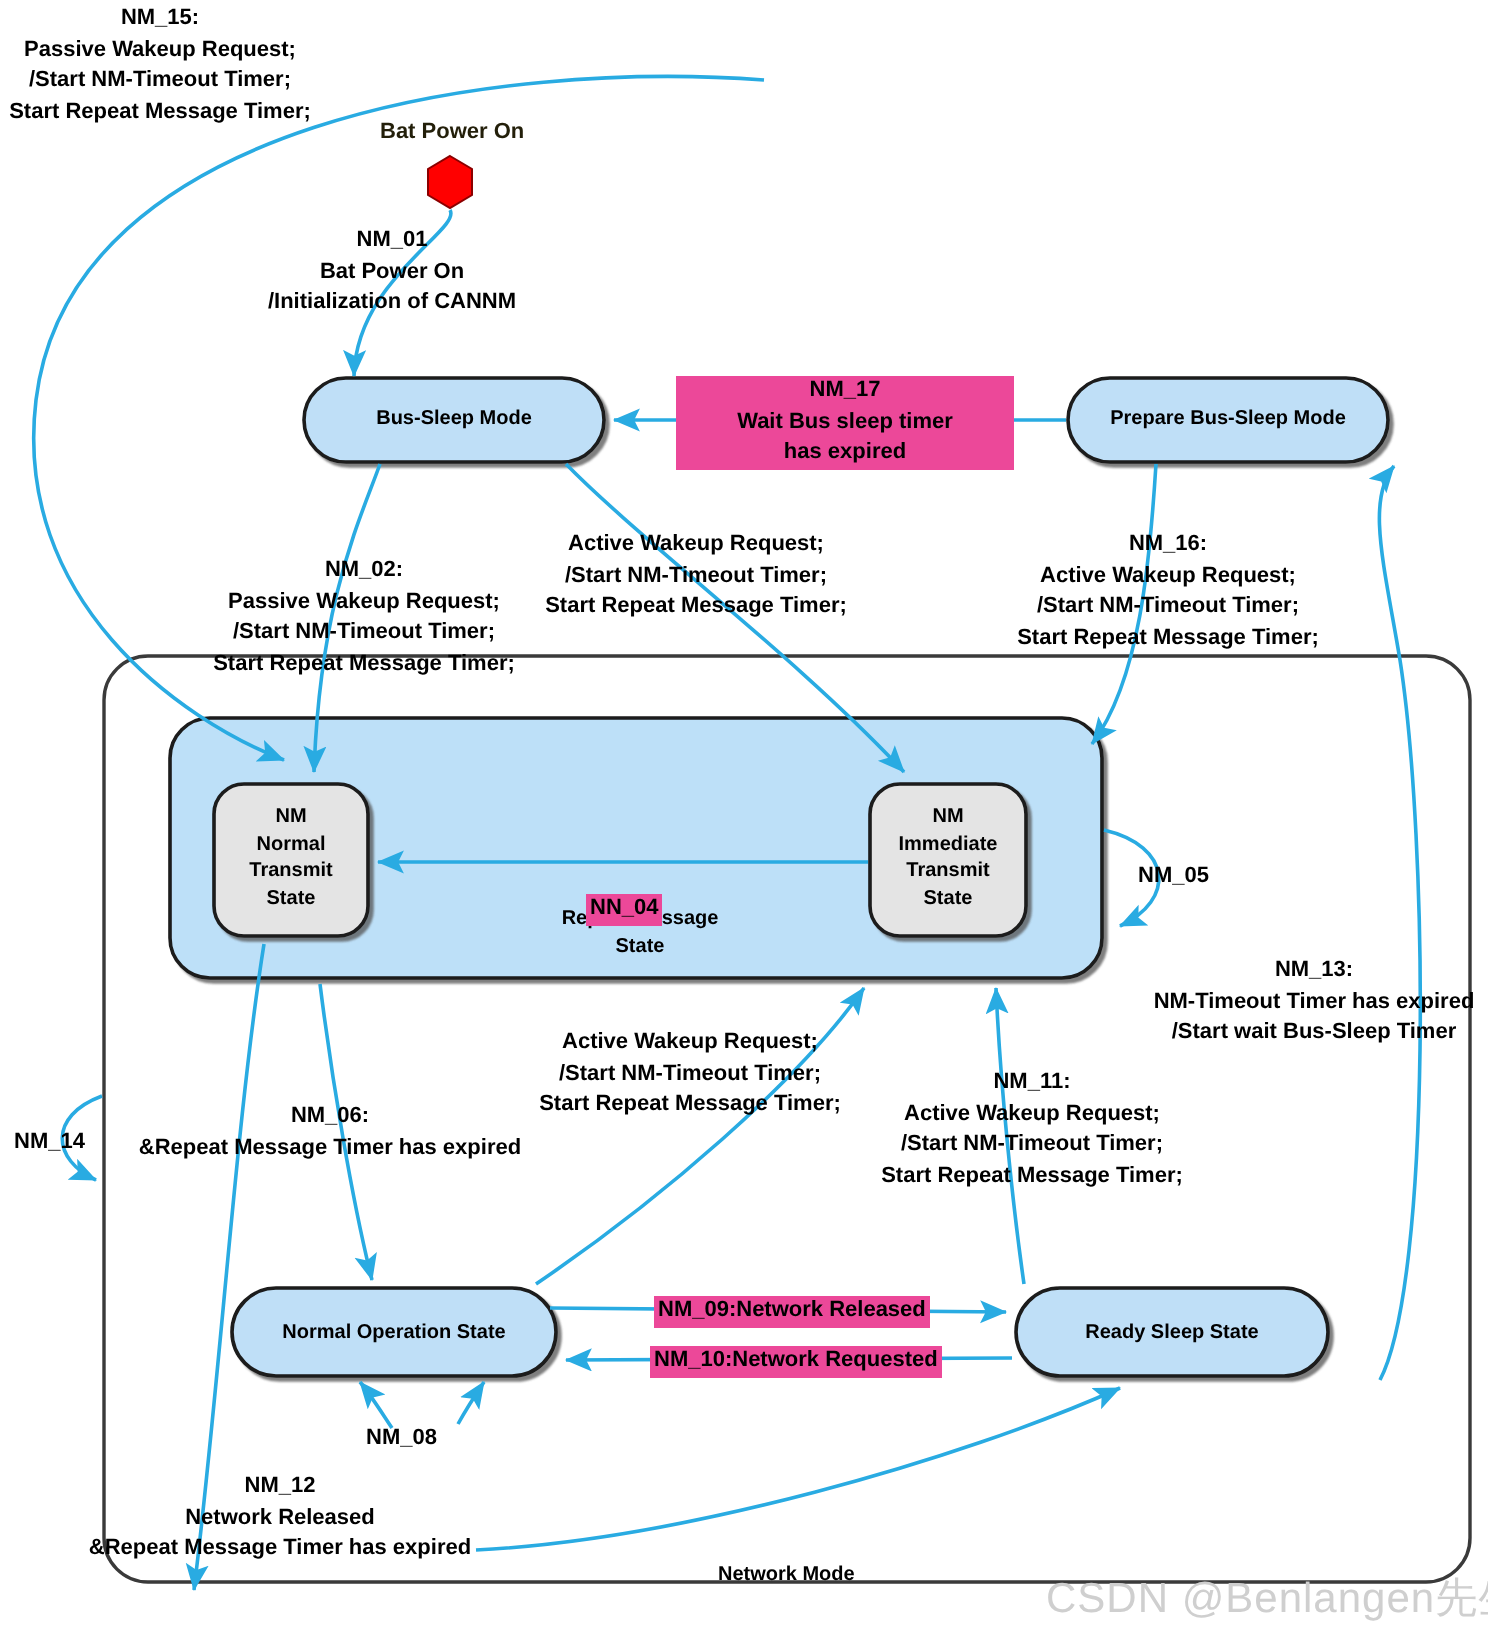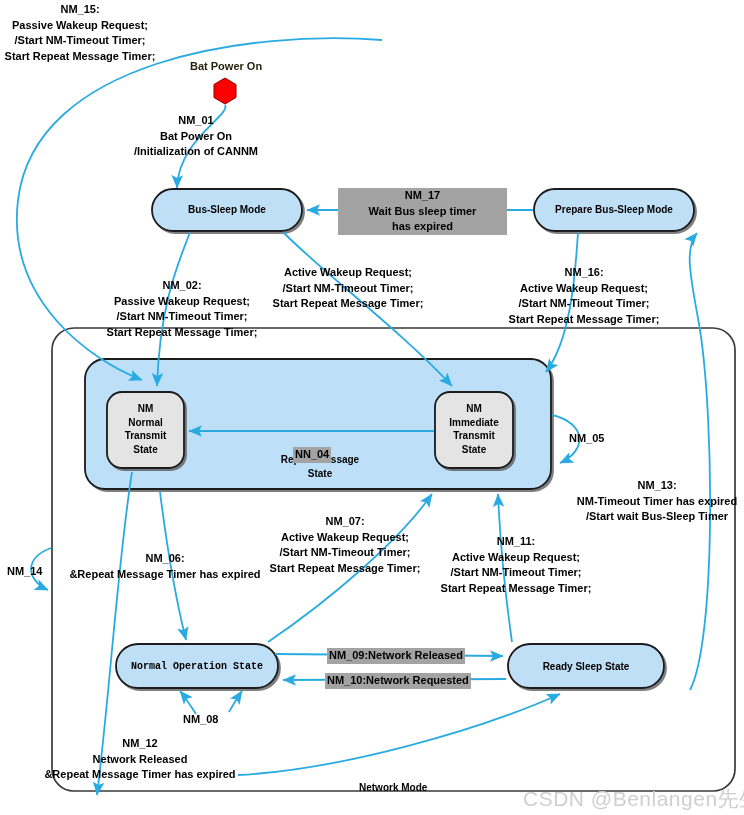--- a/index.html
+++ b/index.html
@@ -27,21 +27,21 @@
     font-family: "Liberation Sans", sans-serif;
     font-size: 11px;
     font-weight: bold;
     color: #000000;
     line-height: 1.42;
     white-space: nowrap;
     text-align: center;
     background: transparent;
   }
   .lbl.boxed {
-    background: #a3a3a3;
+    background: #ec4899;
     padding: 0 2px;
   }
   .state-label {
     position: absolute;
     font-family: "Liberation Sans", sans-serif;
     font-size: 10px;
     font-weight: bold;
     color: #000000;
     text-align: center;
     line-height: 1.35;
@@ -210,34 +210,33 @@
   </div>
 
   <div class="lbl" style="left:7px; top:564px;">NM_14</div>
 
   <div class="lbl" style="left:40px; top:551px; width:250px; text-align:center;">
     <div>NM_06:</div>
     <div>&amp;Repeat Message Timer has expired</div>
   </div>
 
   <div class="lbl" style="left:255px; top:514px; width:180px; text-align:center;">
-    <div>NM_07:</div>
     <div>Active Wakeup Request;</div>
     <div>/Start NM-Timeout Timer;</div>
     <div>Start Repeat Message Timer;</div>
   </div>
 
   <div class="lbl" style="left:426px; top:534px; width:180px; text-align:center;">
     <div>NM_11:</div>
     <div>Active Wakeup Request;</div>
     <div>/Start NM-Timeout Timer;</div>
     <div>Start Repeat Message Timer;</div>
   </div>
 
-  <div class="state-label" style="left:116px; top:660px; width:162px;font-family:Liberation Mono, monospace;">Normal Operation State</div>
+  <div class="state-label" style="left:116px; top:660px; width:162px;">Normal Operation State</div>
 
   <div class="state-label" style="left:508px; top:660px; width:156px;">Ready Sleep State</div>
 
   <div class="lbl boxed" style="left:327px; top:648px;">NM_09:Network Released</div>
 
   <div class="lbl boxed" style="left:325px; top:673px;">NM_10:Network Requested</div>
 
   <div class="lbl" style="left:183px; top:712px;">NM_08</div>
 
   <div class="lbl" style="left:40px; top:736px; width:200px; text-align:center;">

